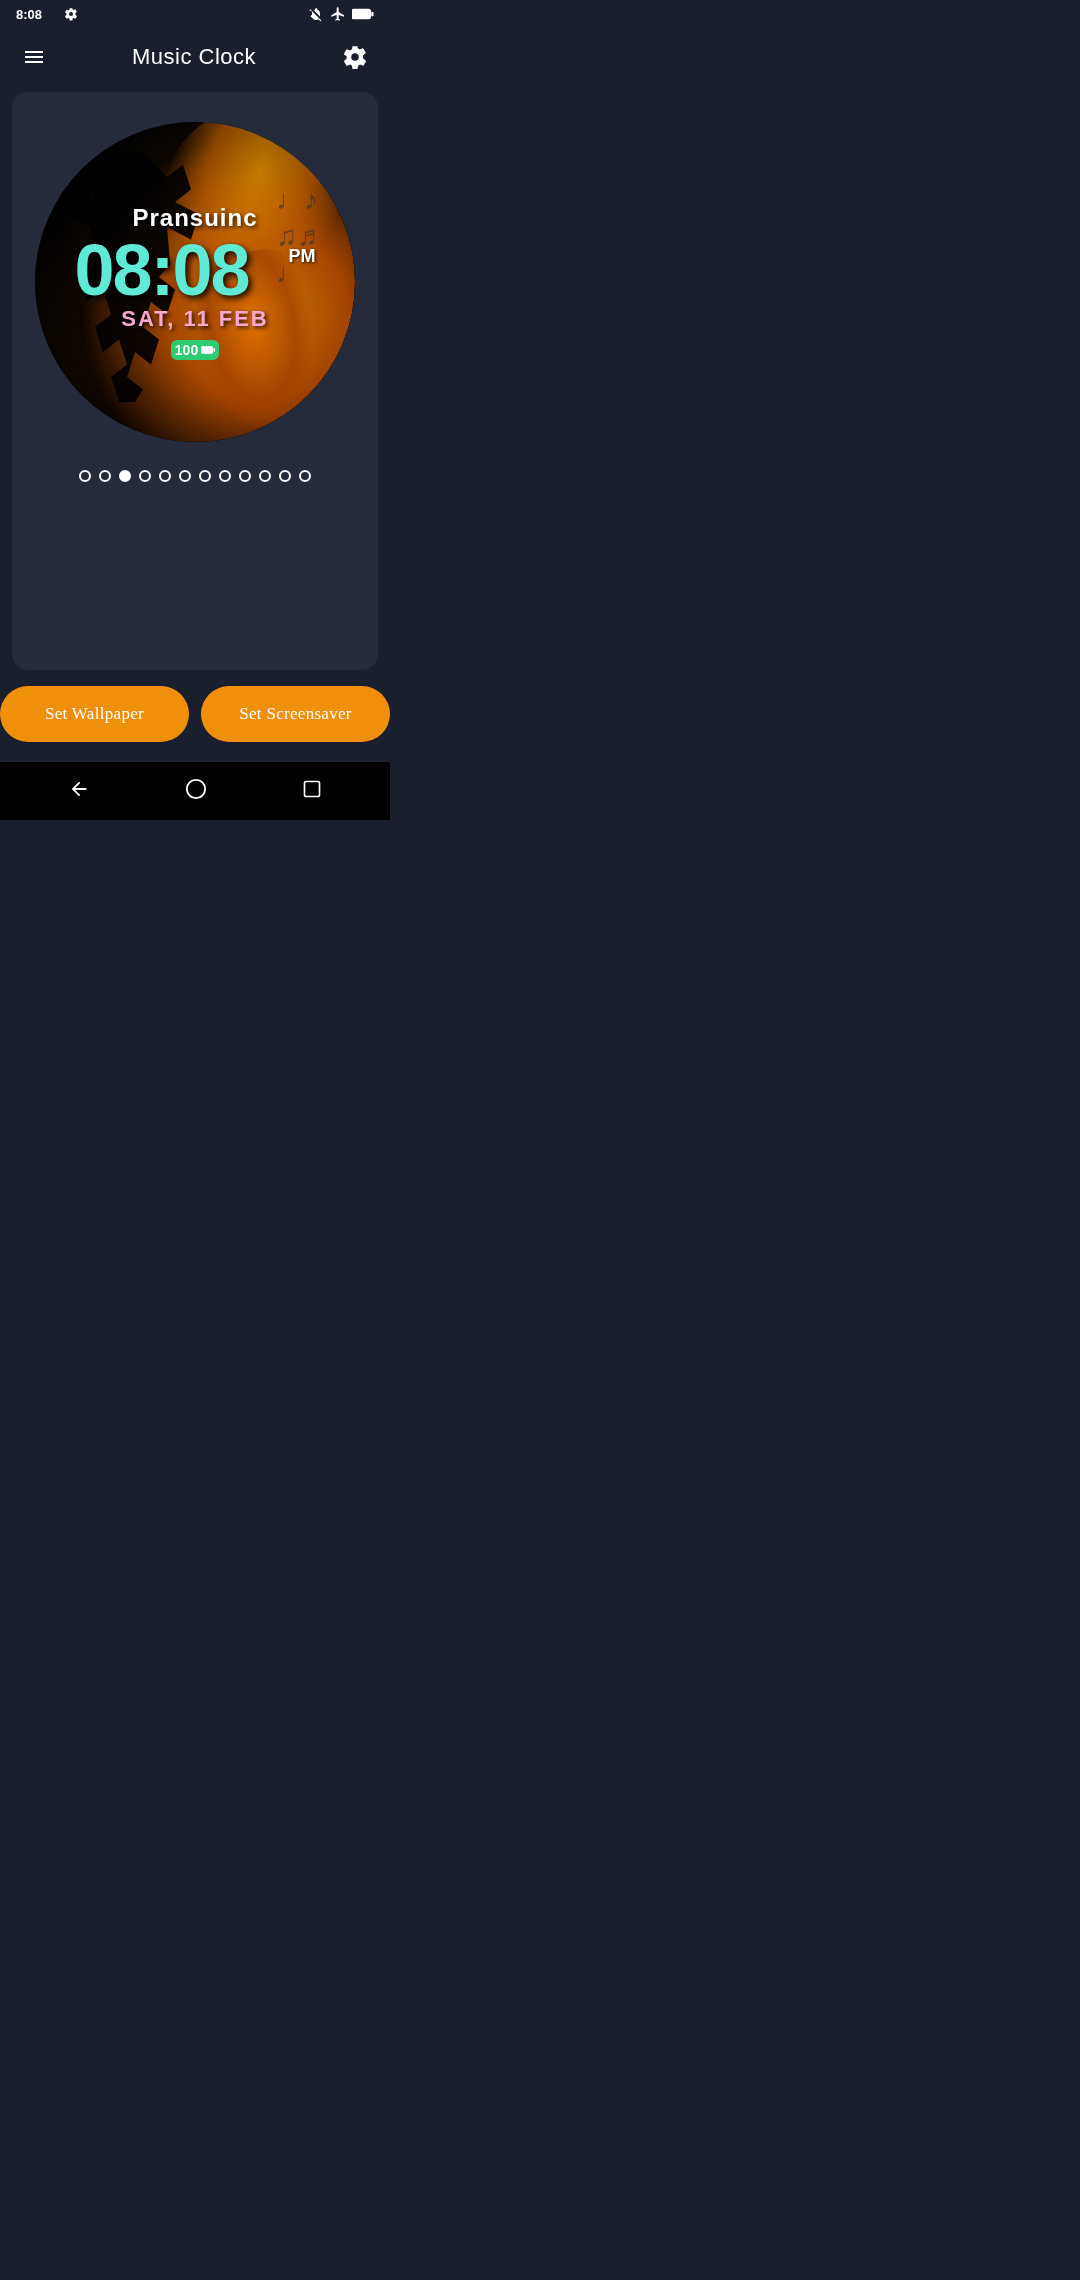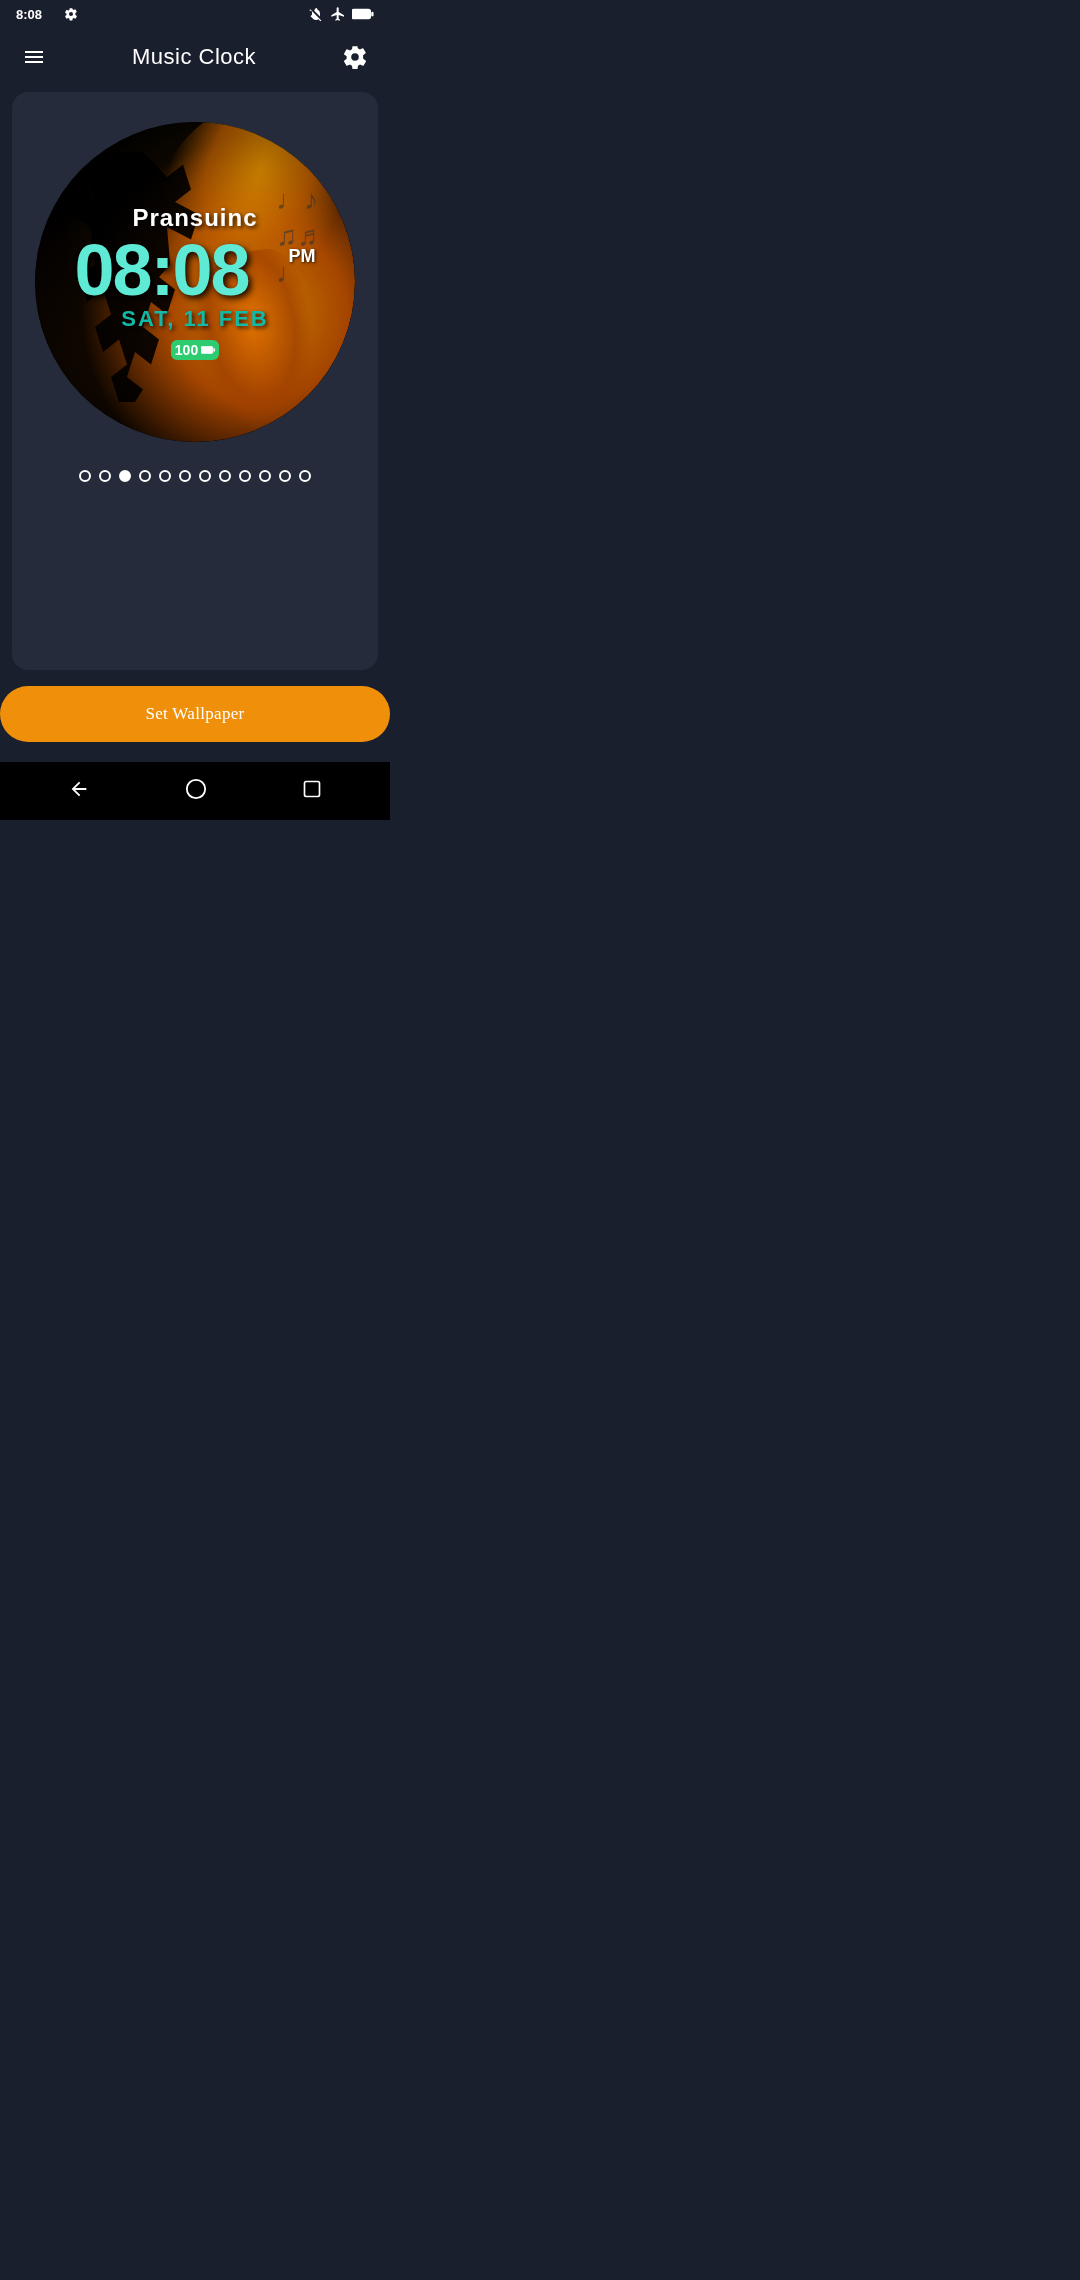--- a/index.html
+++ b/index.html
@@ -188,21 +188,21 @@
     .clock-ampm {
       color: white;
       font-size: 18px;
       font-weight: 700;
       margin-top: 12px;
       text-shadow: 1px 1px 3px rgba(0,0,0,0.8);
       padding-left: 36px;
     }
 
     .clock-date {
-      color: #14b8a6;
+      color: #f9a8d4;
       font-size: 22px;
       font-weight: 800;
       letter-spacing: 2px;
       text-shadow: 2px 2px 4px rgba(0,0,0,0.8);
       font-family: 'Arial Rounded MT Bold', Arial, sans-serif;
     }
 
     .battery-badge {
       background: #2ecc71;
       color: white;
@@ -359,20 +359,21 @@
     <div class="dot"></div>
     <div class="dot"></div>
     <div class="dot"></div>
     <div class="dot"></div>
   </div>
 
 </div>
 
 <div class="bottom-buttons">
   <button class="action-btn">Set Wallpaper</button>
+  <button class="action-btn">Set Screensaver</button>
 </div>
 
 <div class="nav-bar">
   <button class="nav-btn">
     <svg width="22" height="22" viewBox="0 0 24 24" fill="white">
       <path d="M20 11H7.83l5.59-5.59L12 4l-8 8 8 8 1.41-1.41L7.83 13H20v-2z"></path>
     </svg>
   </button>
   <button class="nav-btn">
     <svg width="22" height="22" viewBox="0 0 24 24" fill="none" stroke="white" stroke-width="2">

